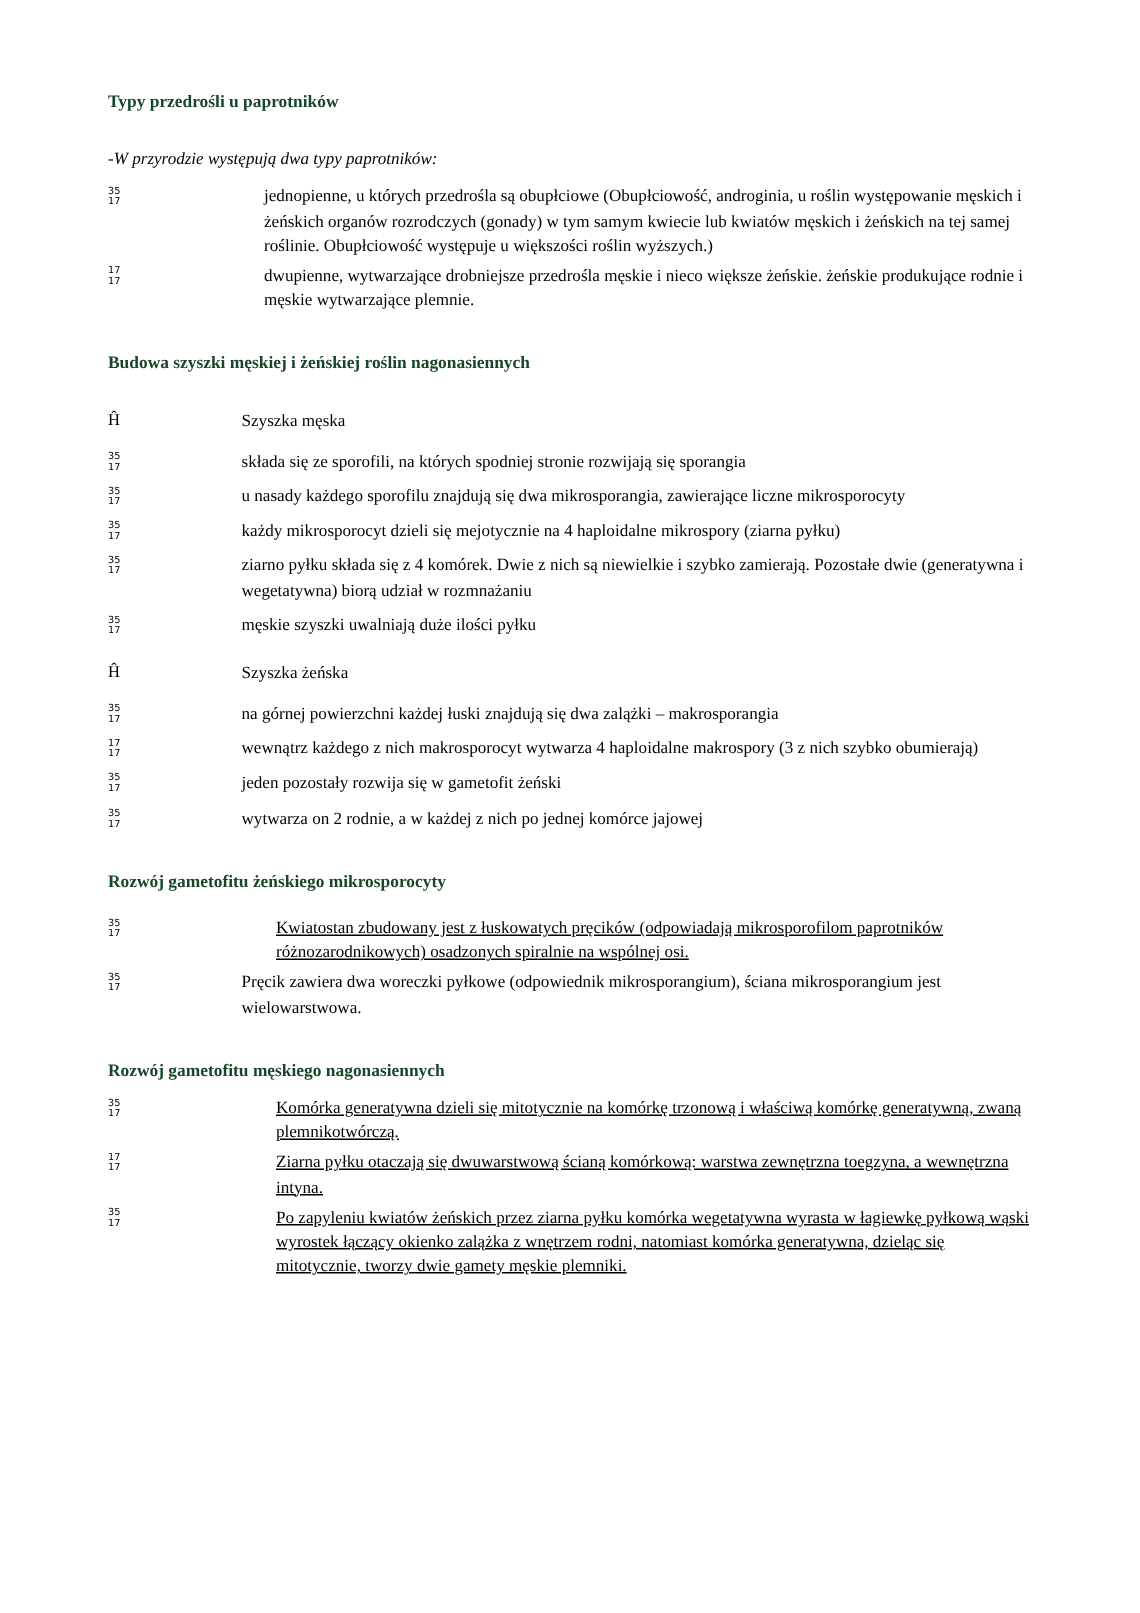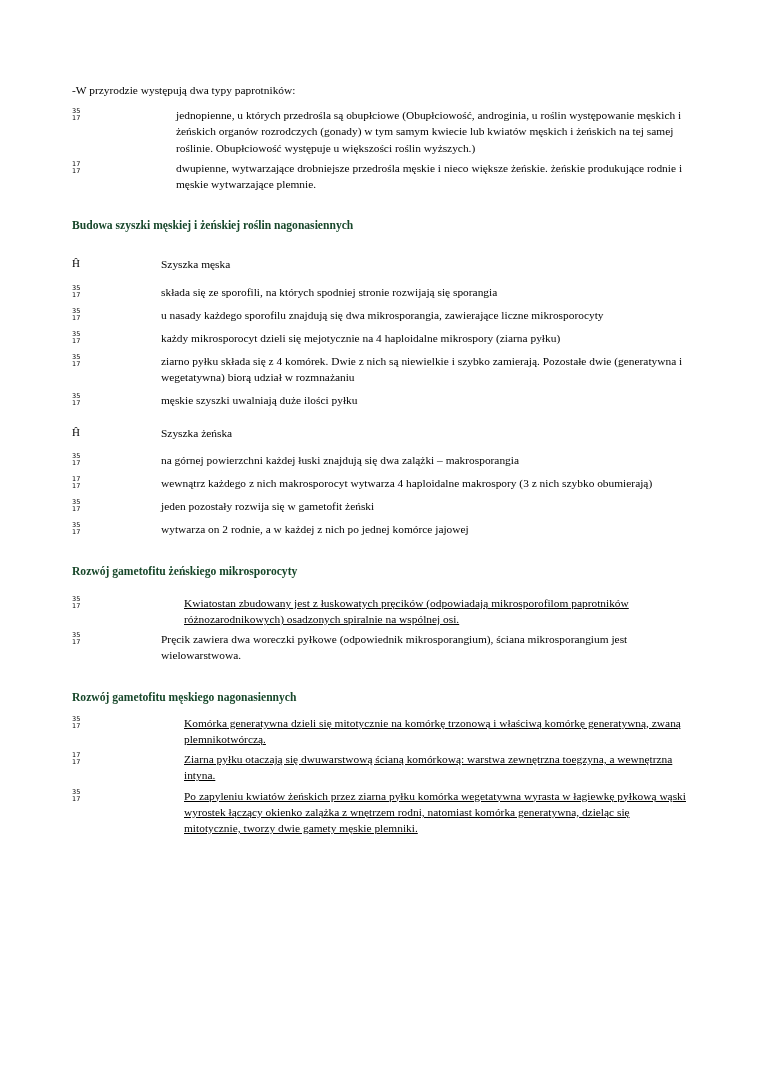--- a/index.html
+++ b/index.html
@@ -30,20 +30,21 @@
     font-weight: bold;
     color: #17472a;
     margin: 0;
     padding: 0;
     line-height: 1.4;
   }
   .para {
     margin: 0;
     padding: 0;
     text-align: left;
+    font-style: italic;
   }
   .spacer-lg { height: 22px; }
   .spacer-md { height: 15px; }
   .spacer-sm { height: 9px; }
   .spacer-xs { height: 5px; }
 
   
   .bullet-row {
     display: flex;
     align-items: flex-start;
@@ -75,20 +76,21 @@
   .indent-3 { padding-left: 52px; text-decoration: underline; }
   .row-gap-big { margin-bottom: 11px; }
   .row-gap-mid { margin-bottom: 7px; }
 </style>
 </head>
 <body>
 
 <div class="page">
   <div class="doc-body">
 
+    <h2 class="heading">Typy przedrośli u paprotników</h2>
     <div class="spacer-lg"></div>
     <p class="para">-W przyrodzie występują dwa typy paprotników:</p>
     <div class="spacer-sm"></div>
 
     <div class="bullet-row">
       <span class="bullet-marker">35
 17</span>
       <span class="bullet-text indent-1">jednopienne, u których przedrośla są obupłciowe (Obupłciowość, androginia, u roślin występowanie męskich i żeńskich organów rozrodczych (gonady) w tym samym kwiecie lub kwiatów męskich i żeńskich na tej samej roślinie. Obupłciowość występuje u większości roślin wyższych.)</span>
     </div>
 

